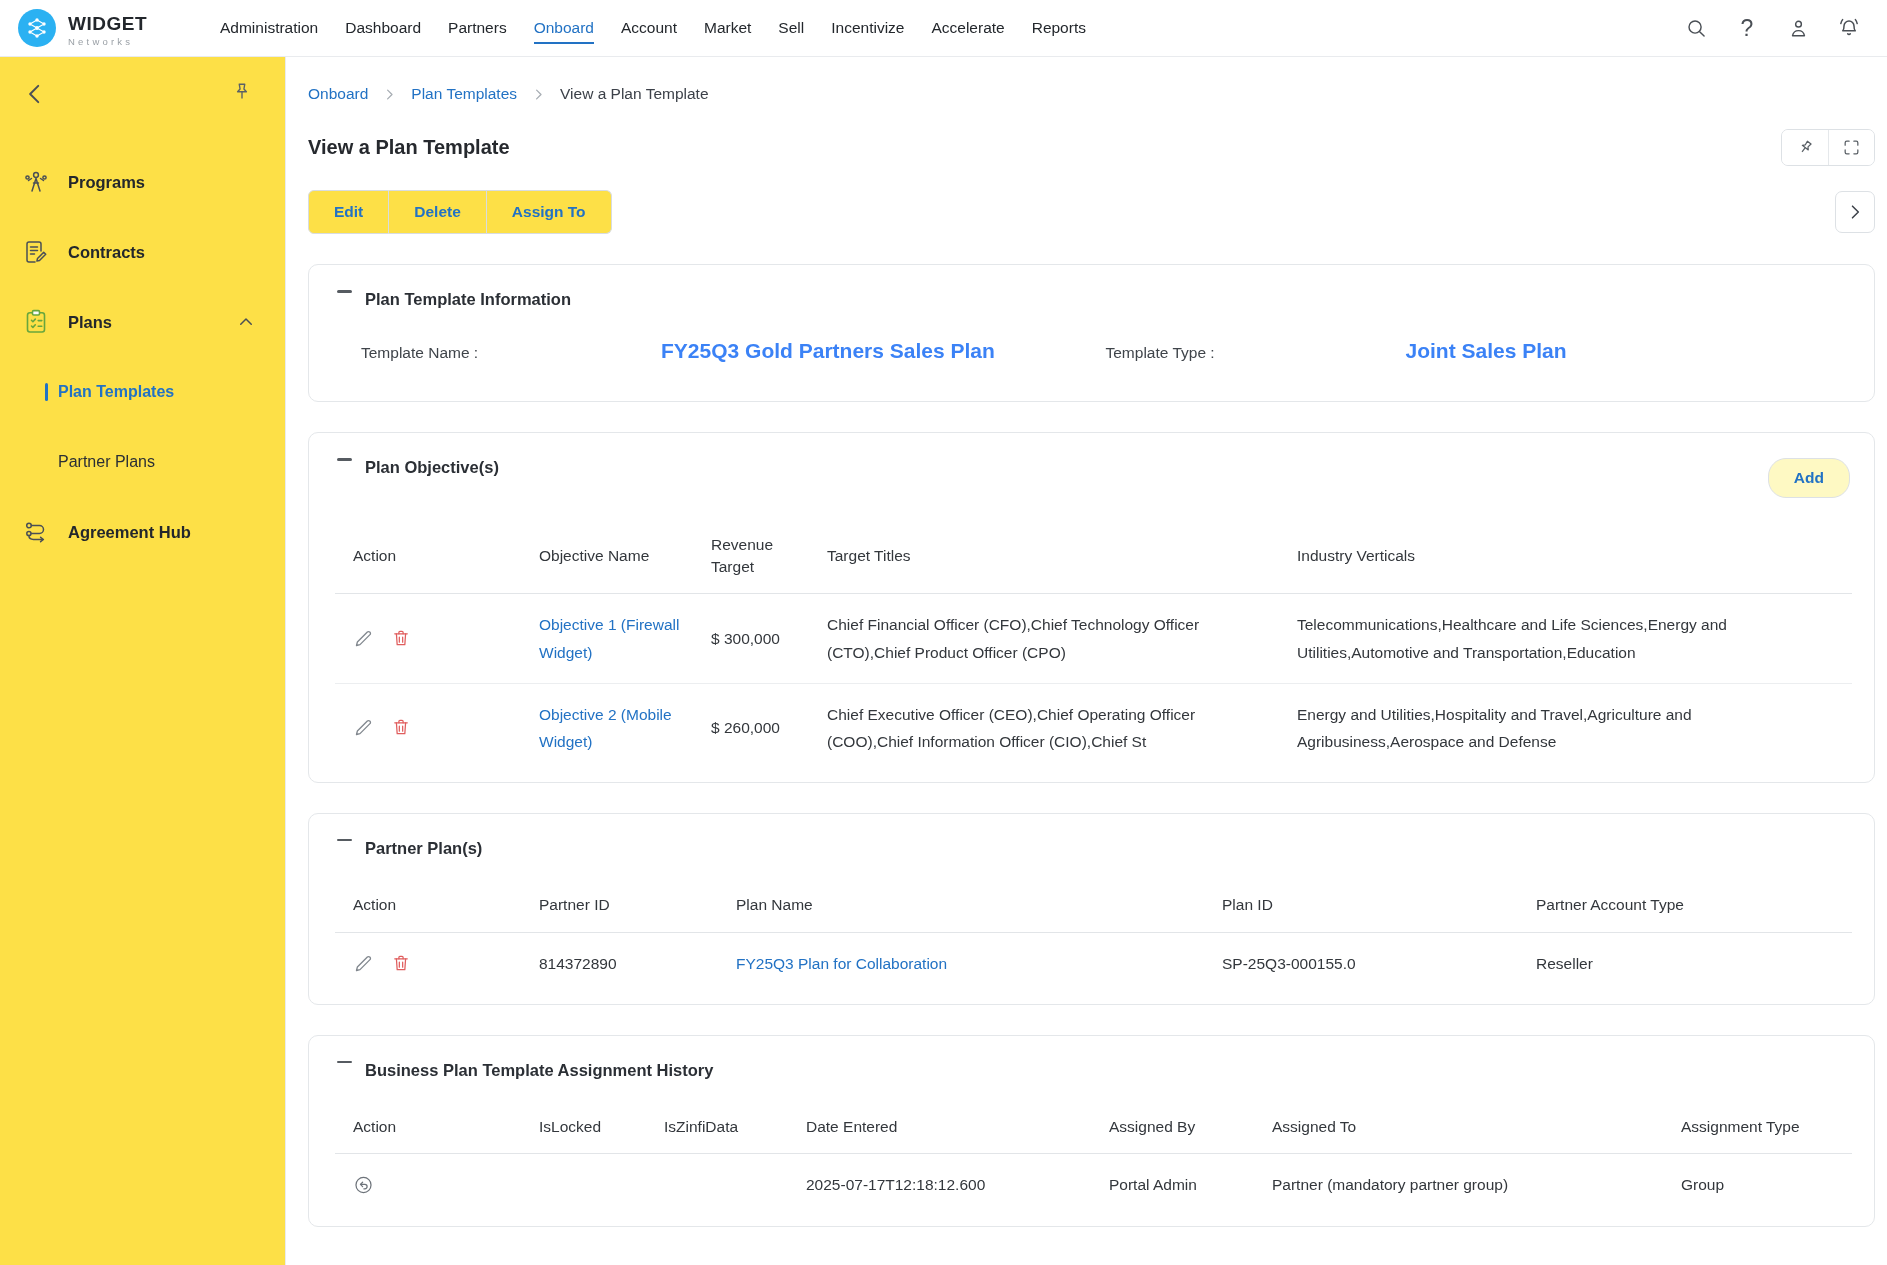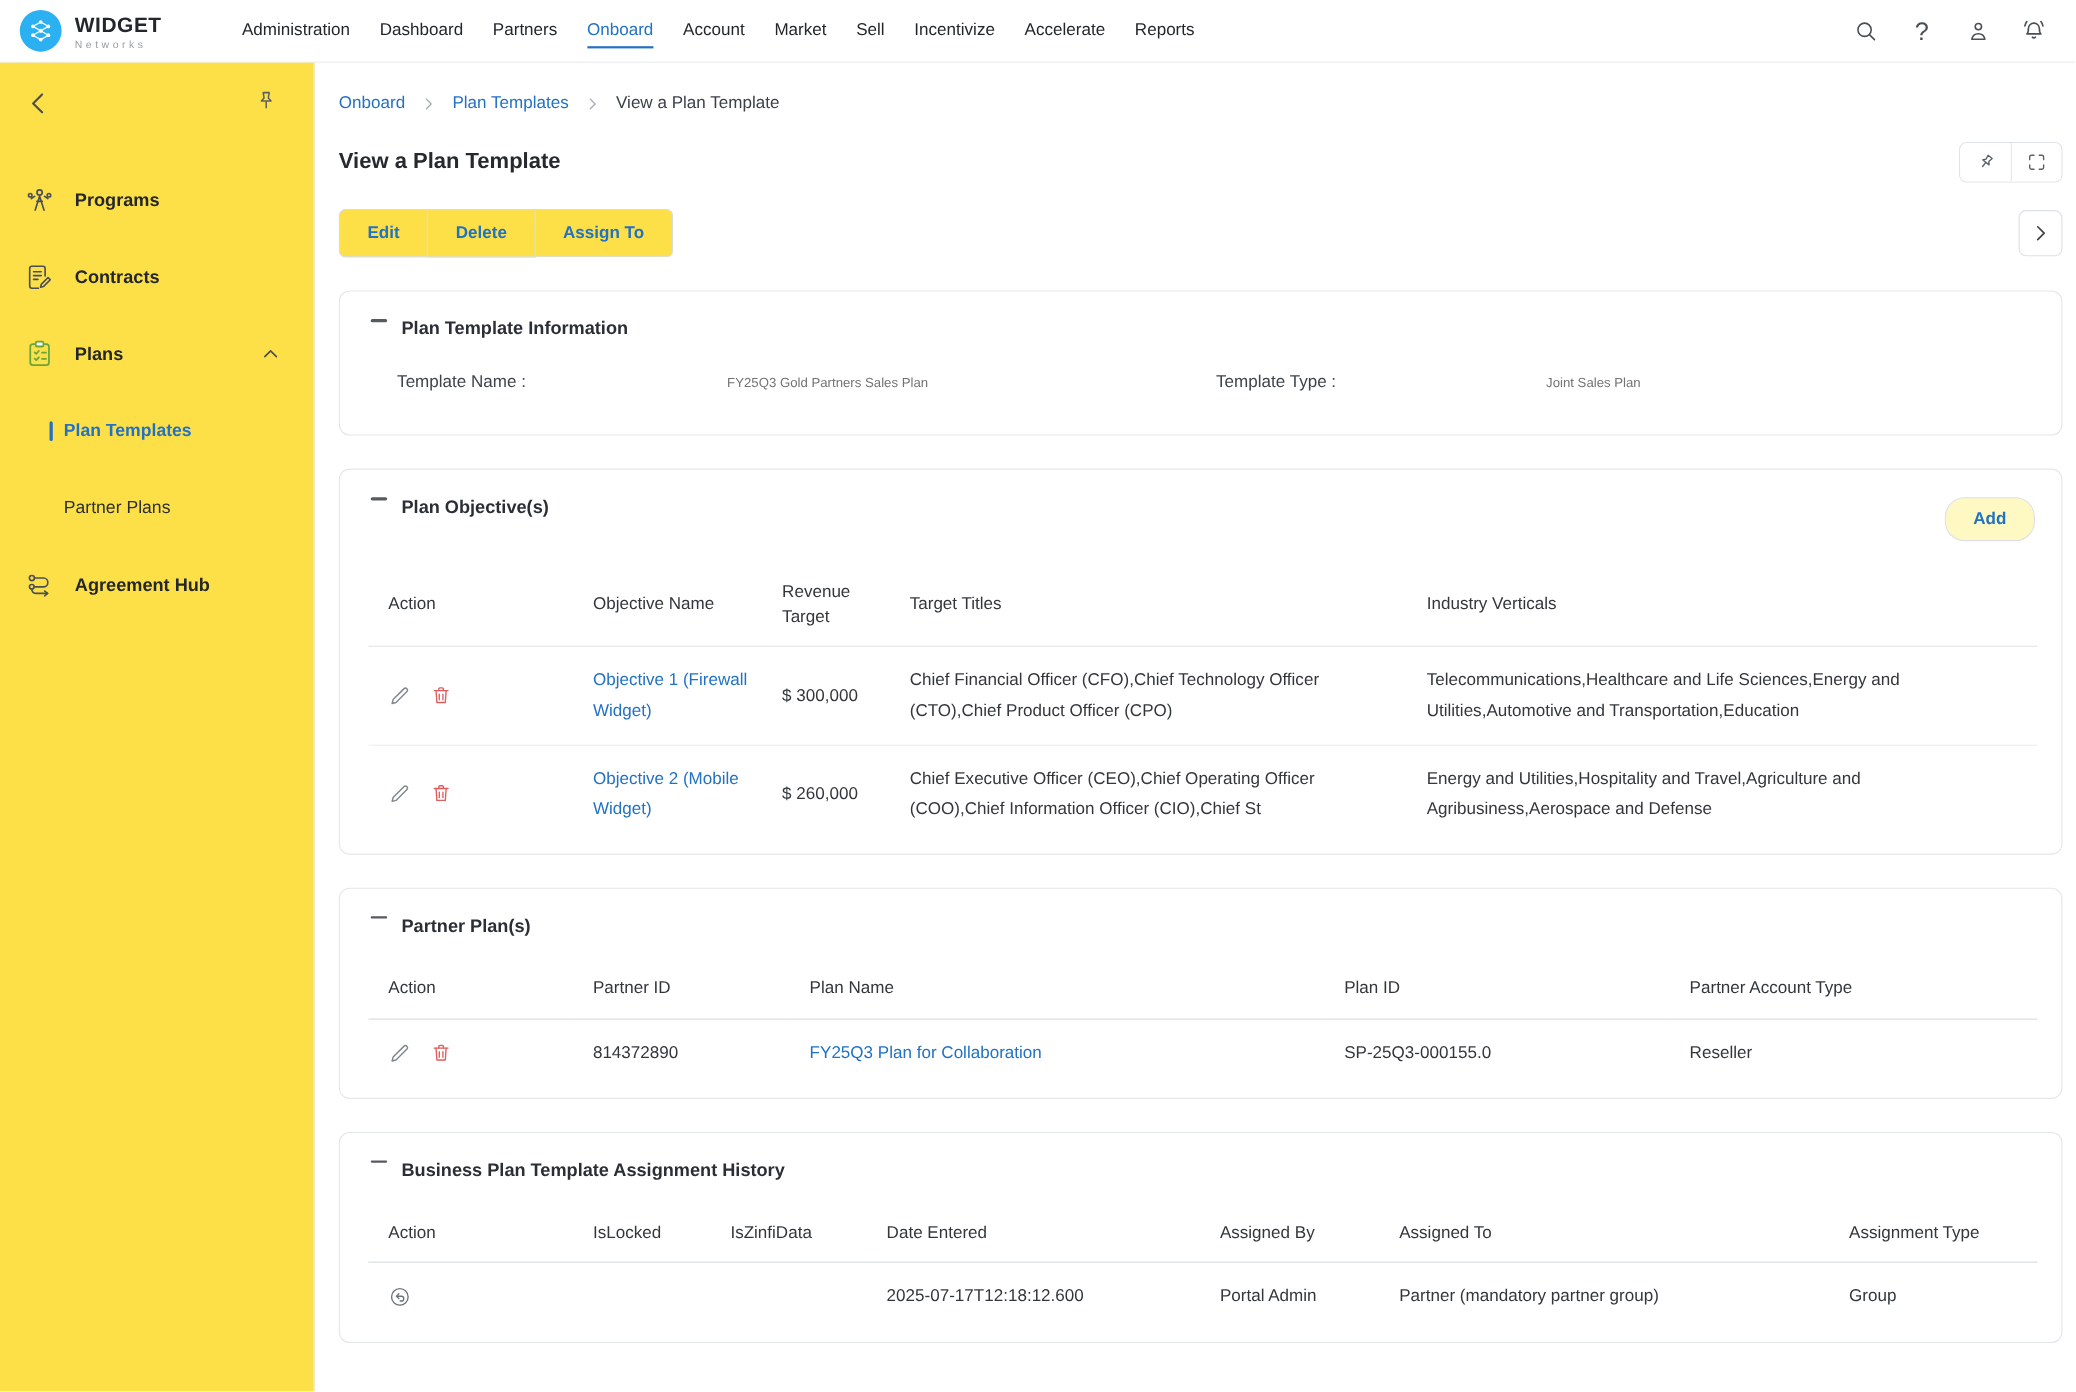--- a/index.html
+++ b/index.html
@@ -76,21 +76,21 @@
   .card-head { display:flex; align-items:flex-start; gap:13px; padding:25px 24px 0 28px; }
   .collapse-dash { width:15px; height:2.5px; background:#565b61; border-radius:2px; flex:0 0 15px; cursor:pointer; }
   .card-title { font-size:16.5px; font-weight:600; color:#2b2f35; }
   .card-head .head-right { margin-left:auto; }
   .add-btn { height:40px; padding:0 25px; background:#fef9c3; border:1px solid #dde1e5; border-radius:18px;
     font-family:"Liberation Sans", sans-serif; font-size:15.5px; font-weight:700; color:#2272c4; cursor:pointer; }
 
   .info-row { display:flex; padding:30px 24px 38px 52px; }
   .info-field { flex:1; display:flex; align-items:baseline; }
   .info-label { width:300px; font-size:15.5px; color:#3f444a; }
-  .info-value { font-size:12px; font-weight:400; color:#737373; }
+  .info-value { font-size:21px; font-weight:700; color:#3b82f6; }
 
   table.grid { border-collapse:collapse; margin:22px 22px 0 26px; width:calc(100% - 48px);
     table-layout:fixed; }
   table.grid th { text-align:left; font-size:15.5px; font-weight:500; color:#33373c;
     padding:14px 12px 16px 18px; border-bottom:1px solid #e2e5e8; line-height:1.4; vertical-align:middle; }
   table.grid td { font-size:15.5px; color:#33373c; padding:17px 12px 17px 18px;
     border-bottom:1px solid #eceef0; line-height:1.75; vertical-align:middle; }
   table.grid tr:last-child td { border-bottom:none; }
   .tbl-bottom-pad { height:10px; }
   .link { color:#2272c4; cursor:pointer; }

